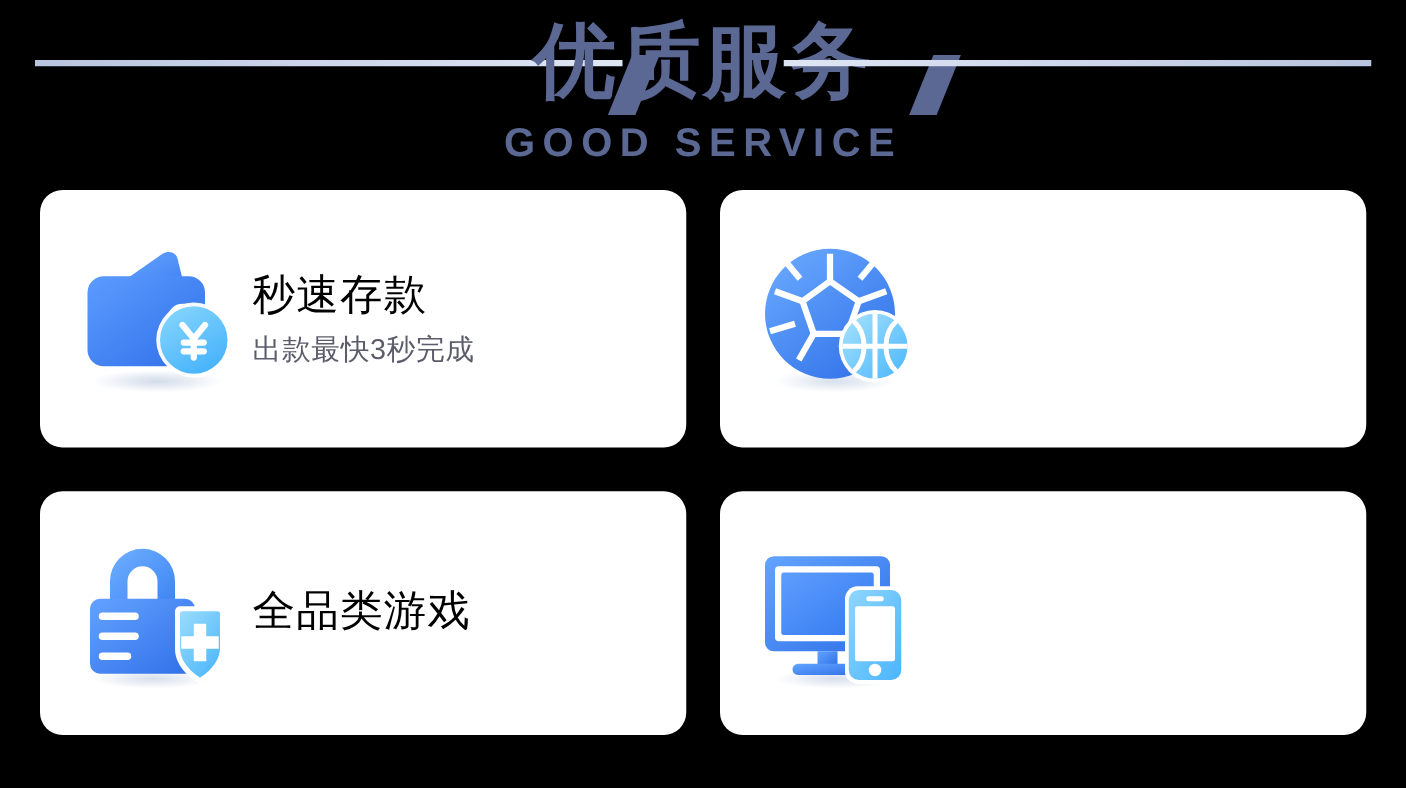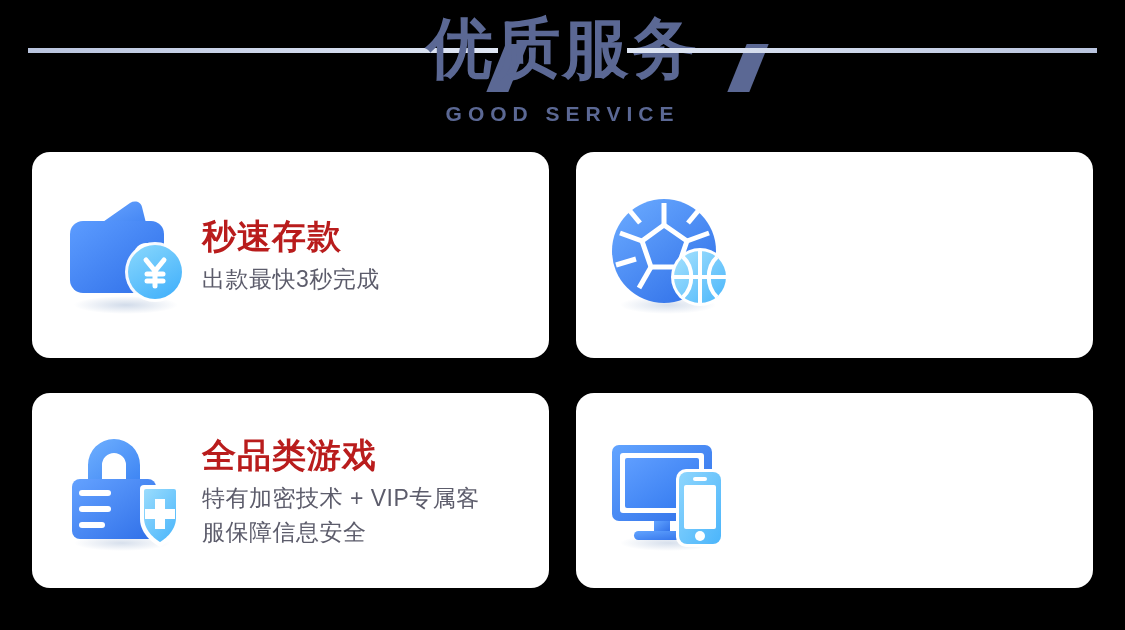--- a/index.html
+++ b/index.html
@@ -61,21 +61,21 @@
     letter-spacing: 2px;
     font-family: "Liberation Sans", "DejaVu Sans", sans-serif;
   }
 
   .title-en {
     position: absolute;
     top: 96px;
     left: 0;
     width: 1125px;
     text-align: center;
-    font-size: 21px;
+    font-size: 32px;
     line-height: 36px;
     font-weight: bold;
     color: #5b6894;
     letter-spacing: 6px;
   }
 
   
   .grid {
     position: absolute;
     left: 32px;
@@ -107,22 +107,22 @@
 
   .card-text {
     flex: 1 1 auto;
     padding-left: 8px;
     padding-right: 14px;
   }
 
   .card-title {
     font-size: 34px;
     line-height: 44px;
-    font-weight: bold;
-    color: #b91c1c;
+    font-weight: normal;
+    color: #000000;
     letter-spacing: 1px;
     margin-bottom: 4px;
   }
 
   .card-sub {
     font-size: 23px;
     line-height: 34px;
     color: #5c5c6b;
     letter-spacing: 0.5px;
   }
@@ -261,24 +261,20 @@
           <path d="M20 84 L46 84"></path>
           <path d="M20 100 L40 100"></path>
         </g>
         <path d="M82 60 L114 60 A4 4 0 0 1 118 64 L118 94 C118 110 102 120 98 122 C94 120 78 110 78 94 L78 64 A4 4 0 0 1 82 60 Z" fill="#ffffff"></path>
         <path d="M84 64 L112 64 A2 2 0 0 1 114 66 L114 93 C114 107 100 116 98 117 C96 116 82 107 82 93 L82 66 A2 2 0 0 1 84 64 Z" fill="url(#g-shield)"></path>
         <path d="M93 74 L103 74 L103 84 L113 84 L113 94 L103 94 L103 104 L93 104 L93 94 L83 94 L83 84 L93 84 Z" fill="#ffffff"></path>
       </svg>
     </div>
     <div class="card-text">
       <div class="card-title">全品类游戏</div>
-      <div class="card-sub">
-        <div>特有加密技术 + VIP专属客</div>
-        <div>服保障信息安全</div>
-      </div>
     </div>
   </div>
 
   <div class="card">
     <div class="icon-wrap">
       <svg class="svg-icon" viewBox="0 0 132 132" xmlns="http://www.w3.org/2000/svg">
         <defs>
           <linearGradient id="g-mon" x1="0" y1="0" x2="1" y2="1">
             <stop offset="0" stop-color="#62a4ff"></stop>
               <stop offset="1" stop-color="#2f6fe8"></stop>

